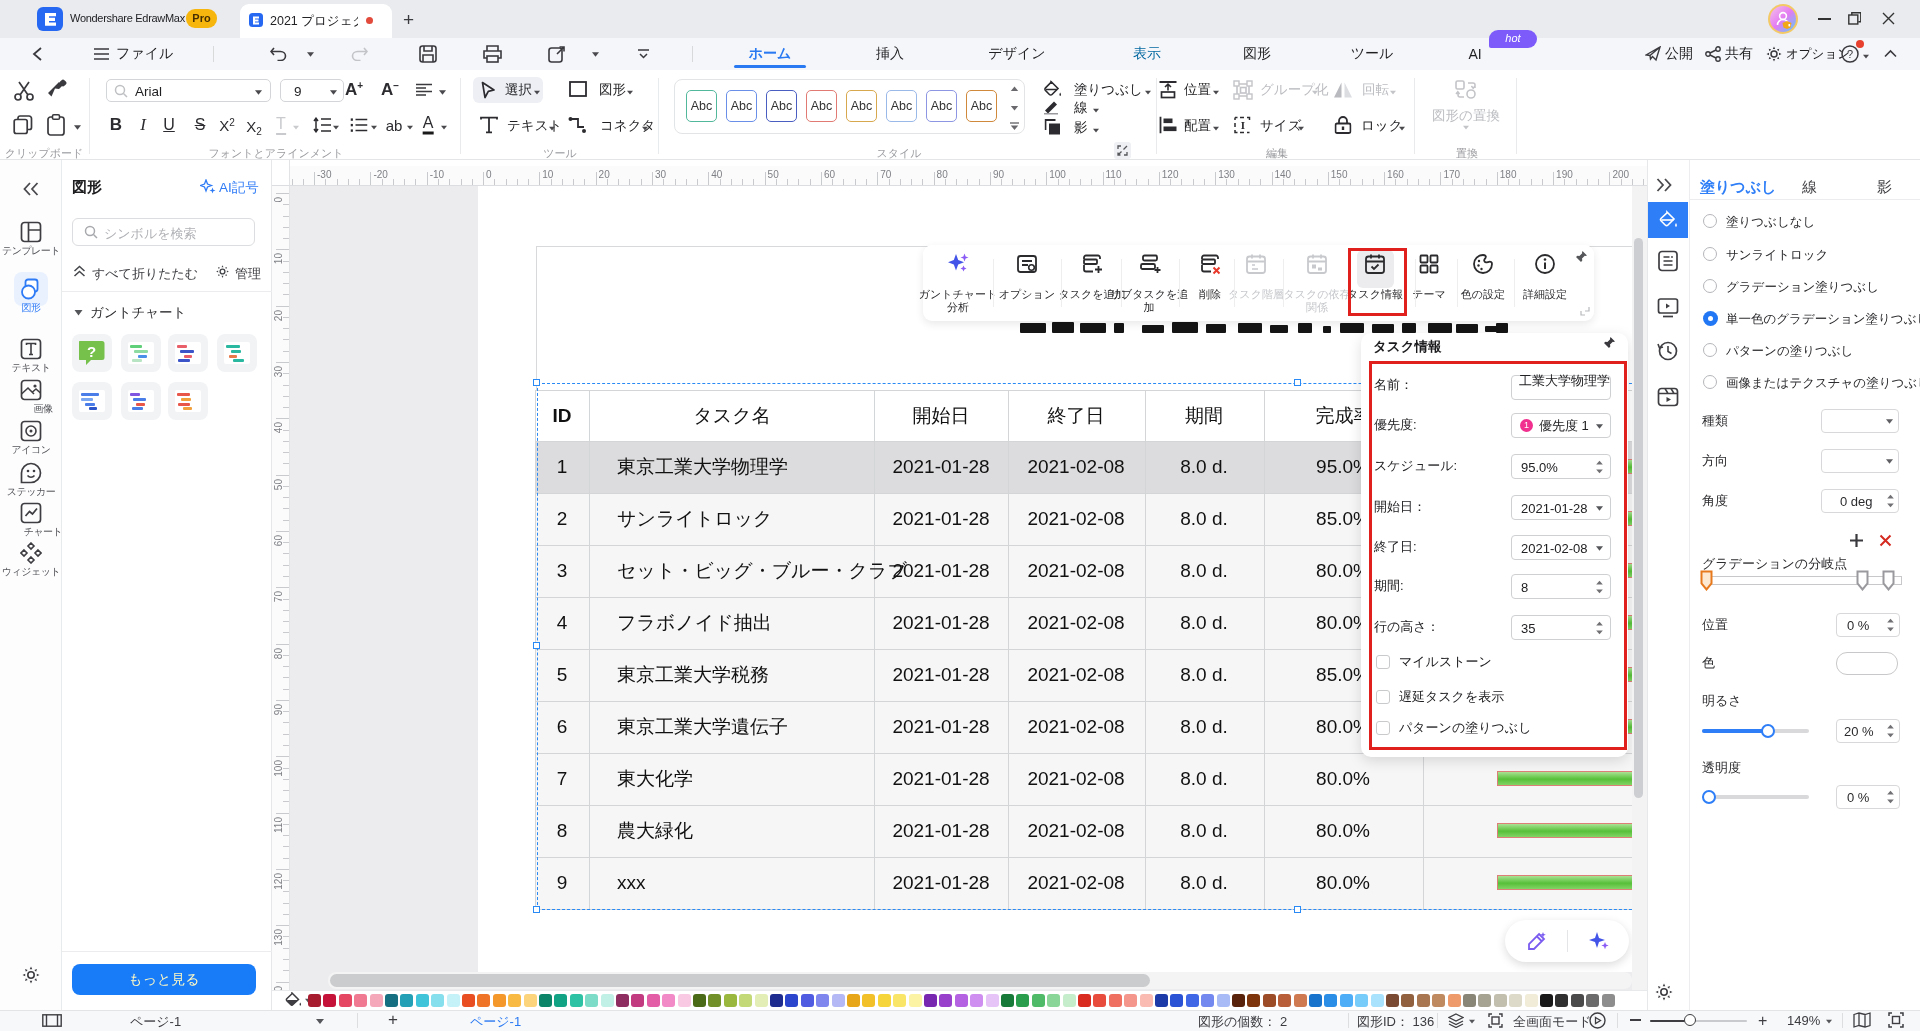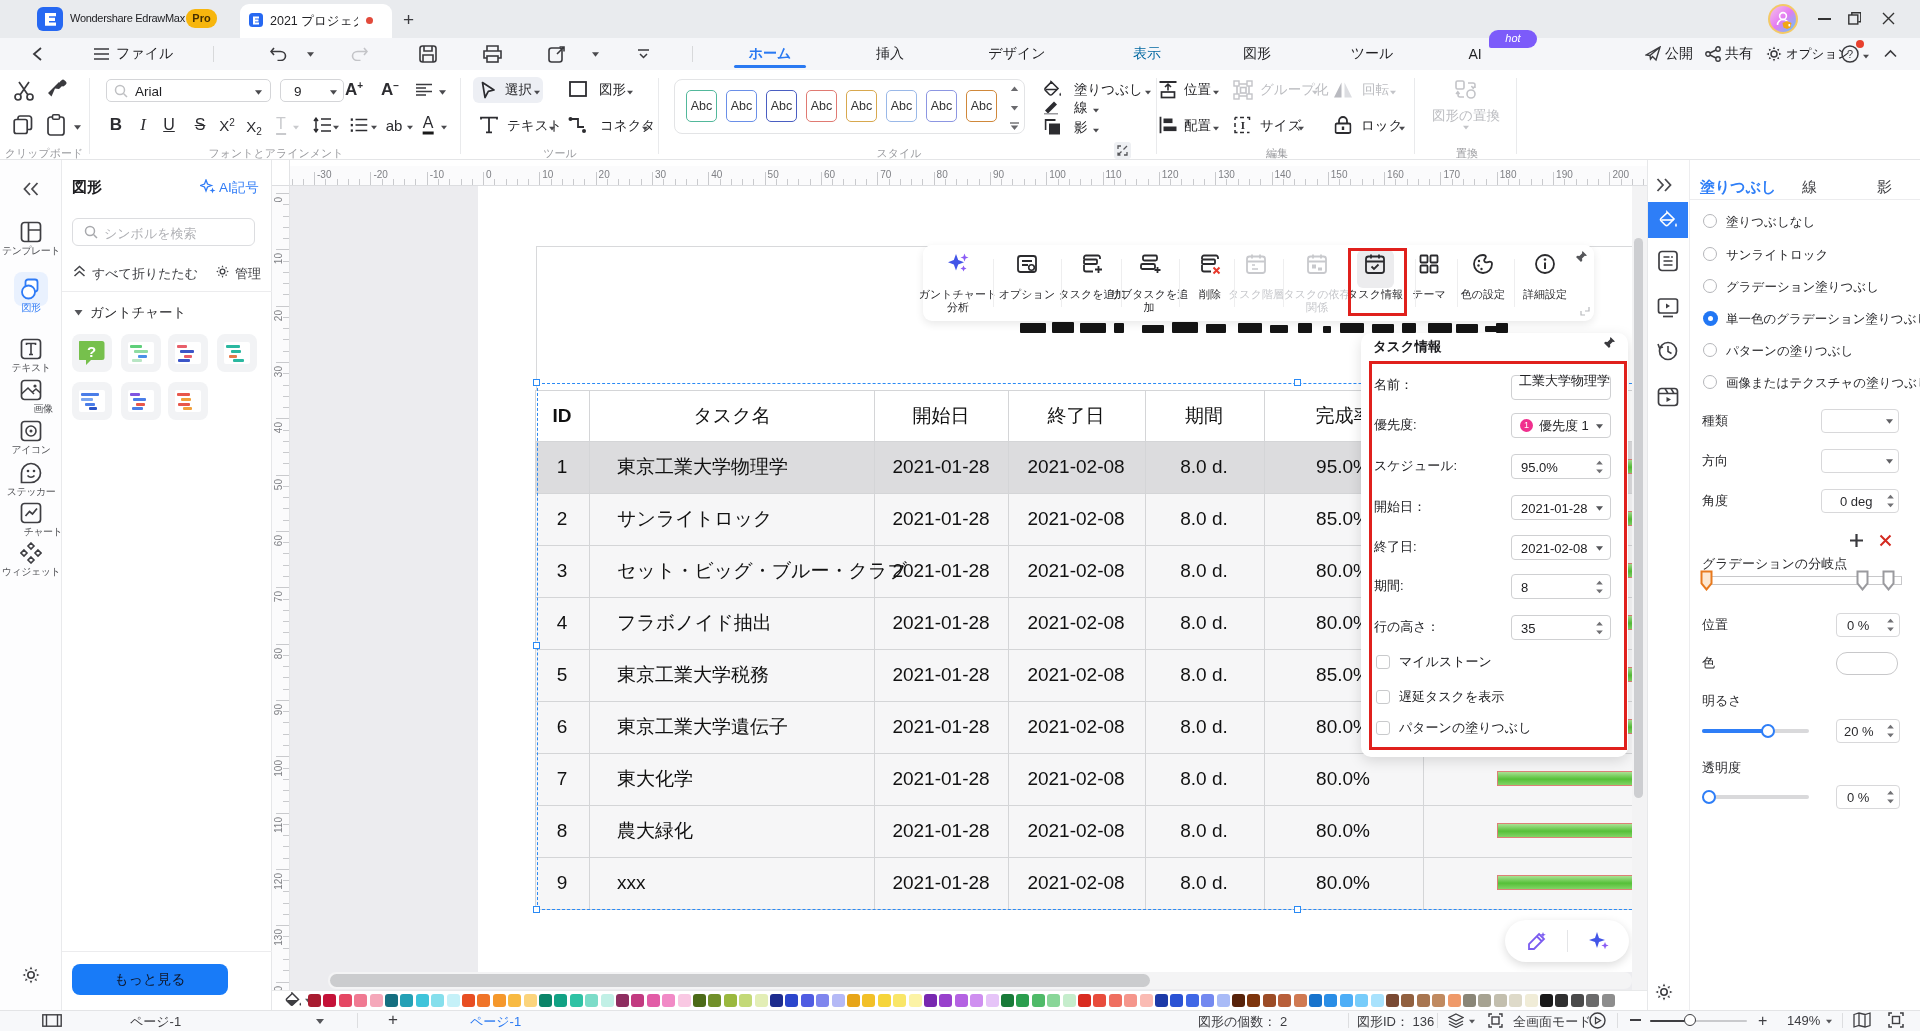--- a/index.html
+++ b/index.html
@@ -490,21 +490,21 @@
 <div class="abs" style="left:133px;top:398px;width:13px;height:3px;border-radius:1px;background:#4a7de8"></div>
 <div class="abs" style="left:136px;top:403px;width:9px;height:3px;border-radius:1px;background:#e8564a"></div>
 <div class="abs" style="left:132px;top:407px;width:11px;height:3px;border-radius:1px;background:#4a7de8"></div>
 <div class="abs" style="left:168px;top:382px;width:40px;height:38px;background:#f2f3f5;border-radius:8px"></div>
 <div class="abs" style="left:175px;top:390px;width:26px;height:22px;background:#fff;border-radius:2px"></div>
 <div class="abs" style="left:177px;top:393px;width:13px;height:3px;border-radius:1px;background:#e8564a"></div>
 <div class="abs" style="left:181px;top:398px;width:10px;height:3px;border-radius:1px;background:#f0a03c"></div>
 <div class="abs" style="left:178px;top:403px;width:12px;height:3px;border-radius:1px;background:#e8564a"></div>
 <div class="abs" style="left:183px;top:407px;width:9px;height:3px;border-radius:1px;background:#f0a03c"></div>
 <div class="abs" style="left:62px;top:951px;width:210px;height:1px;background:#ececee"></div>
-<div class="abs" style="left:72px;top:964px;width:156px;height:31px;background:#187bf8;border-radius:8px;color:#0f172a;font-size:14px;text-align:center;line-height:31px">もっと見る</div>
+<div class="abs" style="left:72px;top:964px;width:184px;height:31px;background:#187bf8;border-radius:8px;color:#fef9c3;font-size:14px;text-align:center;line-height:31px">もっと見る</div>
 <div class="abs" style="left:272px;top:160px;width:18px;height:26px;background:#fff;border-right:1px solid #e2e3e5;border-bottom:1px solid #dcdde0"></div>
 <div class="abs" style="left:290px;top:160px;width:1357px;height:6px;background:#fff"></div>
 <div class="abs" id="hruler" style="left:290px;top:166px;width:1357px;height:20px;background:#fbfbfc;border-bottom:1px solid #dcdde0;overflow:hidden">
 <div class="tick" style="left:1.5px;top:13px;width:1px;height:7px"></div>
 <div class="tick" style="left:12.8px;top:13px;width:1px;height:7px"></div>
 <div class="tick" style="left:24.0px;top:6px;width:1px;height:14px"></div>
 <div class="tlab" style="left:27.0px;top:3px">-30</div>
 <div class="tick" style="left:35.3px;top:13px;width:1px;height:7px"></div>
 <div class="tick" style="left:46.6px;top:13px;width:1px;height:7px"></div>
 <div class="tick" style="left:57.8px;top:13px;width:1px;height:7px"></div>

